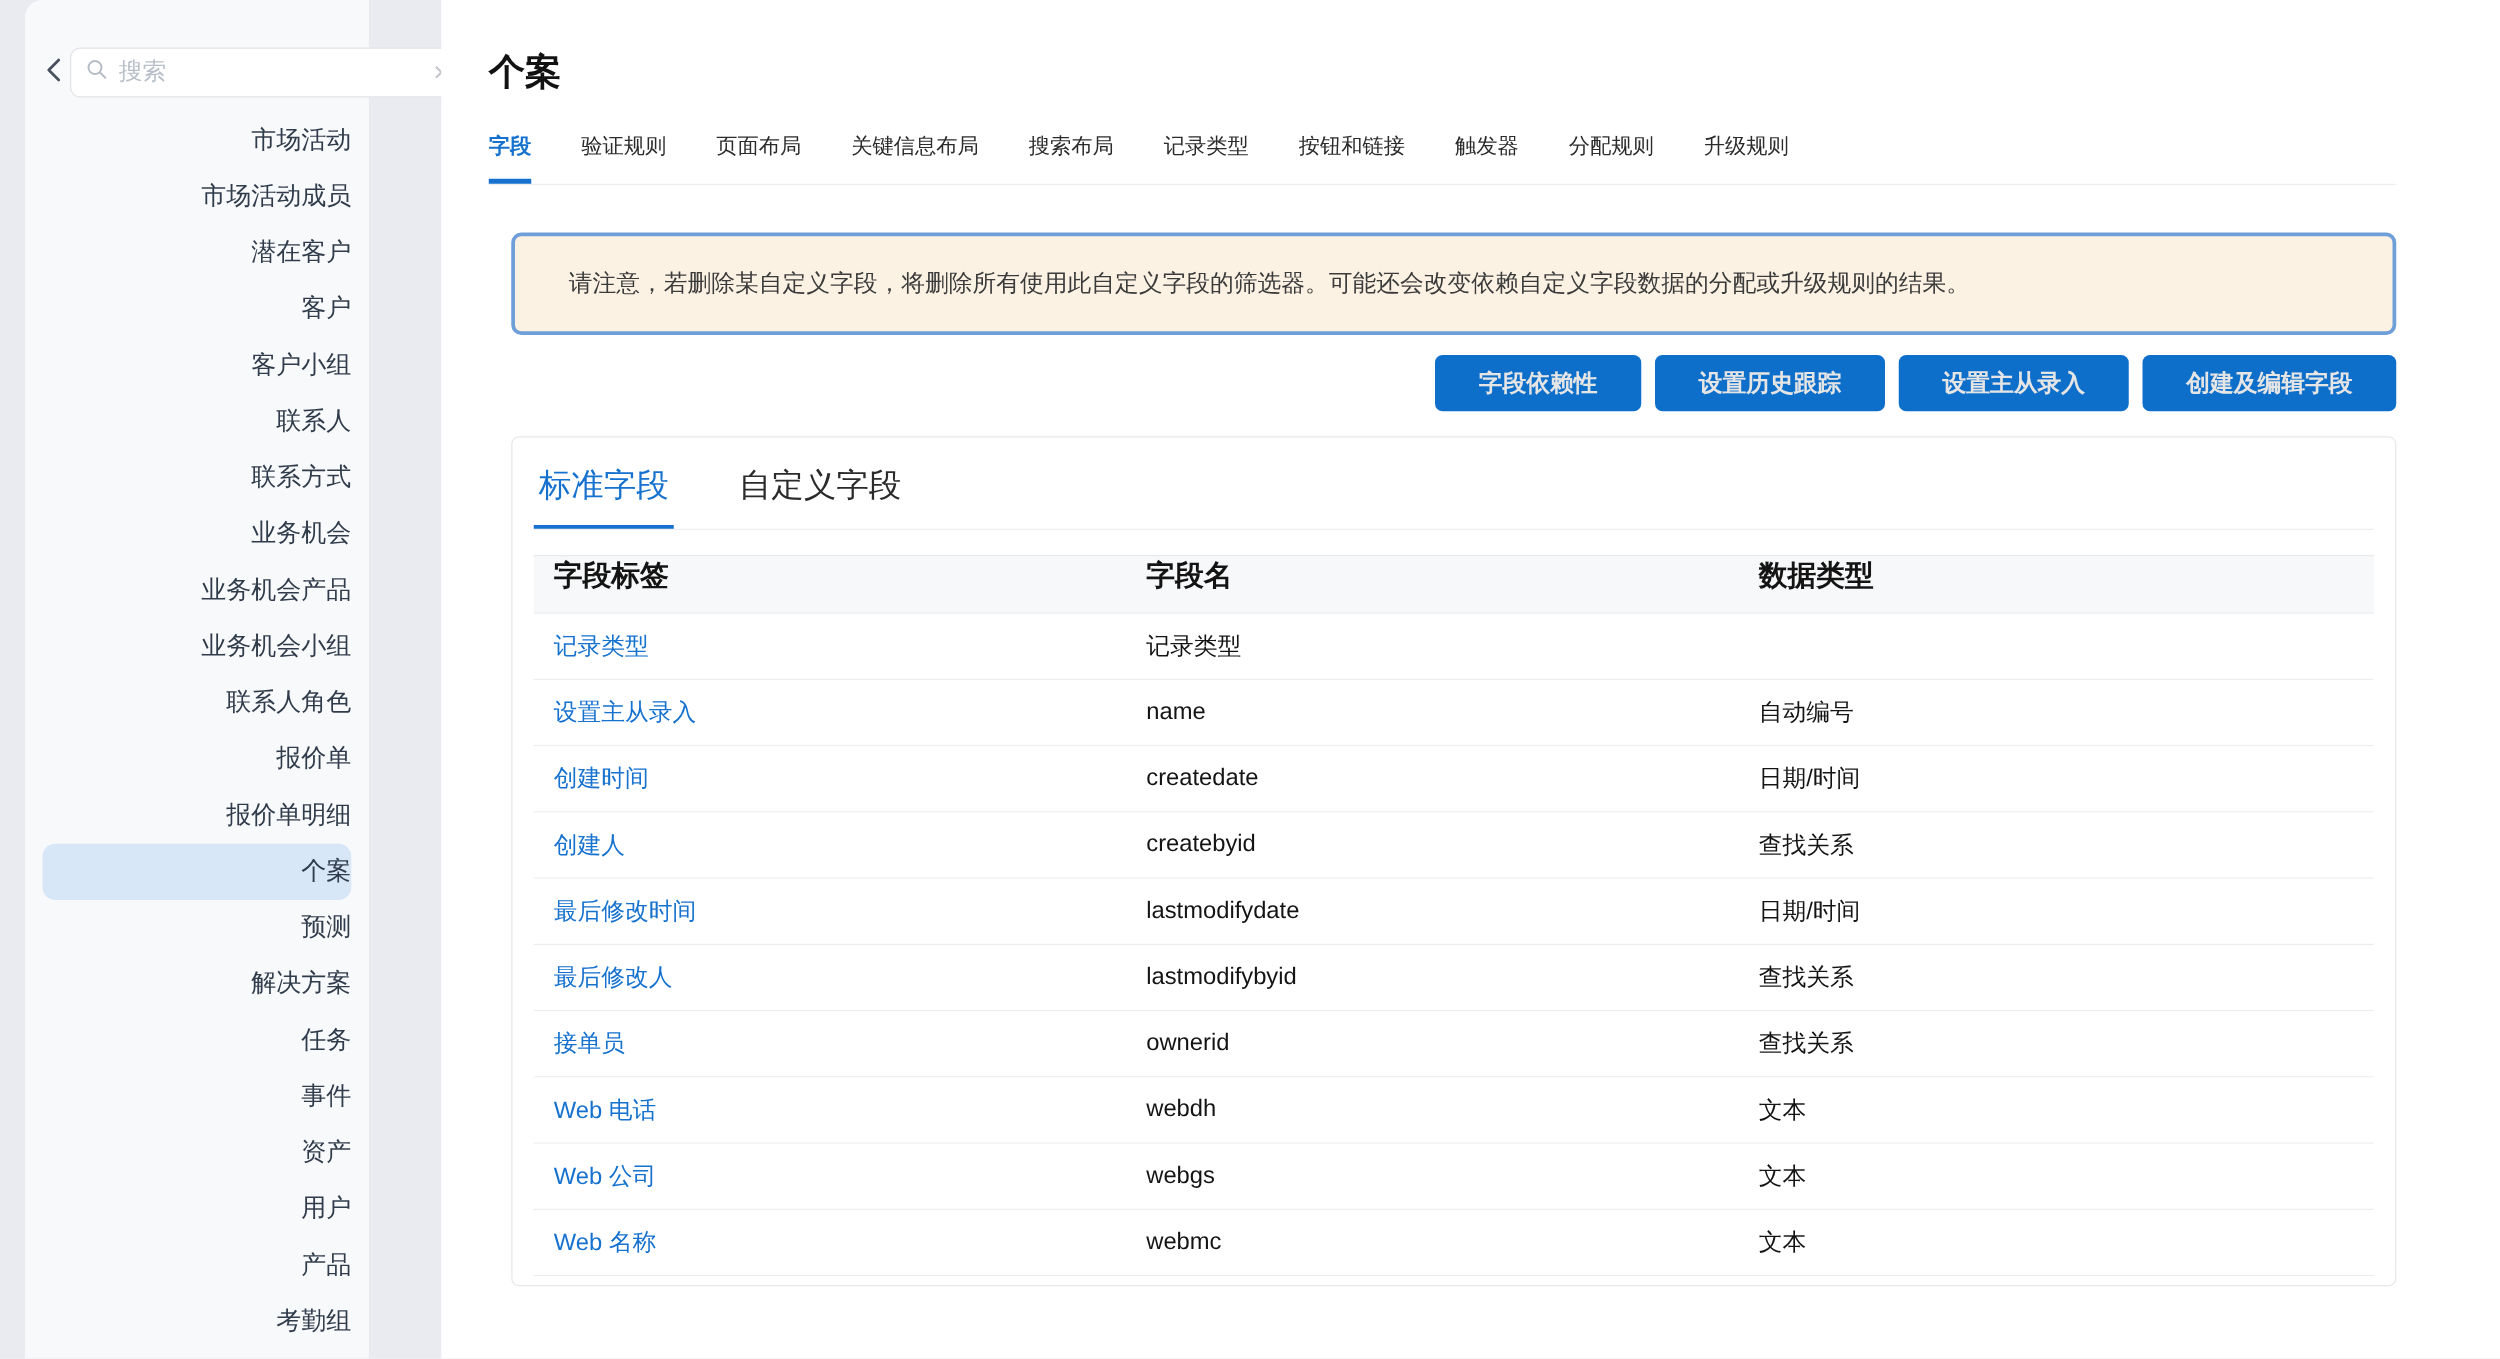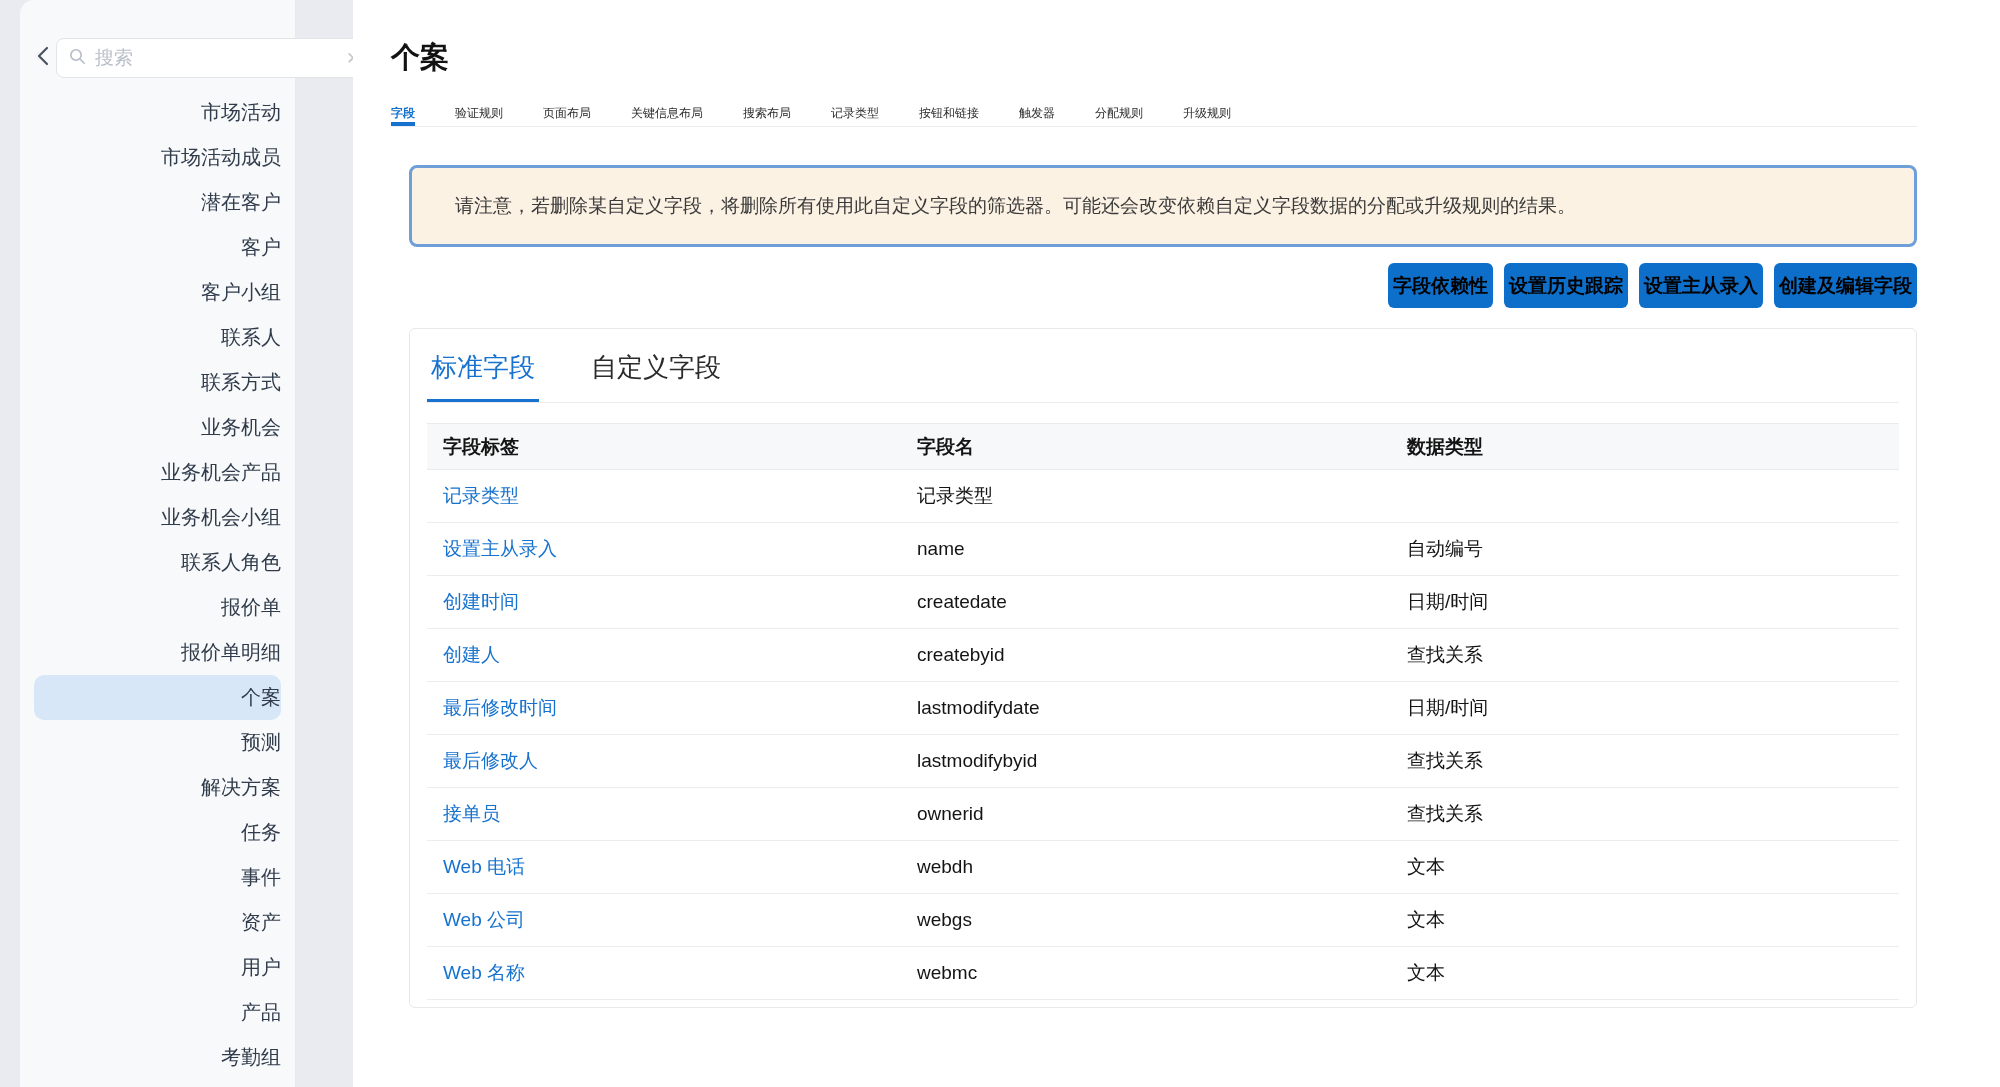--- a/index.html
+++ b/index.html
@@ -33,39 +33,39 @@
   .clear-x{color:#c4c7cc;font-size:17px;line-height:1;cursor:pointer;flex:0 0 auto;padding-left:6px;}
   .nav{padding-top:12px;text-align:right;}
   .nav-item{margin:0 14px;height:45px;line-height:45px;padding-left:21px;border-radius:10px;
     font-size:20px;color:var(--sidebar-text);cursor:pointer;white-space:nowrap;overflow:hidden;}
   .nav-item.active{background:var(--pill);}
 
   
   .main{position:absolute;left:353px;top:0;right:0;bottom:0;background:#fff;padding:0 83px 0 38px;overflow:hidden;}
   .page-title{margin-top:38px;font-size:29px;font-weight:700;color:#121212;}
   .tabs{margin-top:27px;display:flex;gap:40px;border-bottom:1px solid #ededf0;}
-  .tab{font-size:12px;color:#2b2b2b;border-bottom:4px solid transparent;cursor:pointer;white-space:nowrap;}
+  .tab{font-size:17px;color:#2b2b2b;padding-bottom:15px;border-bottom:4px solid transparent;cursor:pointer;white-space:nowrap;}
   .tab.active{color:var(--accent);font-weight:700;border-bottom-color:var(--accent);}
 
   .notice{margin:38px 0 0 18px;min-height:82px;border:3px solid var(--notice-border);background:var(--notice-bg);
     border-radius:8px;display:flex;align-items:center;padding:0 43px;font-size:19px;color:#3b3b3b;}
 
   .actions{margin:16px 0 0 18px;display:flex;justify-content:flex-end;gap:11px;}
-  .btn{height:45px;padding:0 5px;background:var(--btn);color:#000000;font-size:19px;font-weight:600;
+  .btn{height:45px;padding:0 35px;background:var(--btn);color:#e5e5e5;font-size:19px;font-weight:600;
     border:none;border-radius:6px;cursor:pointer;font-family:inherit;white-space:nowrap;}
 
   .card{margin:20px 0 0 18px;height:680px;background:#fff;border:1px solid #e7e8ea;border-radius:6px;
     padding:0 17px;overflow:hidden;}
   .subtabs{padding-top:21px;display:flex;gap:48px;border-bottom:1px solid #ededf0;}
   .subtab{font-size:26px;color:#2b2b2b;padding:0 4px 14px 4px;border-bottom:3px solid transparent;cursor:pointer;white-space:nowrap;}
   .subtab.active{color:var(--accent);border-bottom-color:var(--accent);}
 
   .table{margin-top:20px;}
-  .thead{display:flex;align-items:center;height:47px;background:#f7f8f9;border-top:1px solid #e9eaec;
-    border-bottom:1px solid #e9eaec;font-weight:700;font-size:19px;color:#141414;}
+  .thead{display:flex;align-items:flex-start;height:47px;background:#f7f8f9;border-top:1px solid #e9eaec;
+    border-bottom:1px solid #e9eaec;font-weight:700;font-size:23px;color:#141414;}
   .trow{display:flex;align-items:center;height:53px;border-bottom:1px solid #ededef;font-size:19px;color:#141414;background:#fff;}
   .c1{width:490px;padding-left:16px;flex:0 0 auto;white-space:nowrap;}
   .c2{width:490px;flex:0 0 auto;white-space:nowrap;}
   .c3{flex:1;white-space:nowrap;}
   .link{color:var(--accent);cursor:pointer;}
 </style>
 </head>
 <body>
 
 <div class="app">

